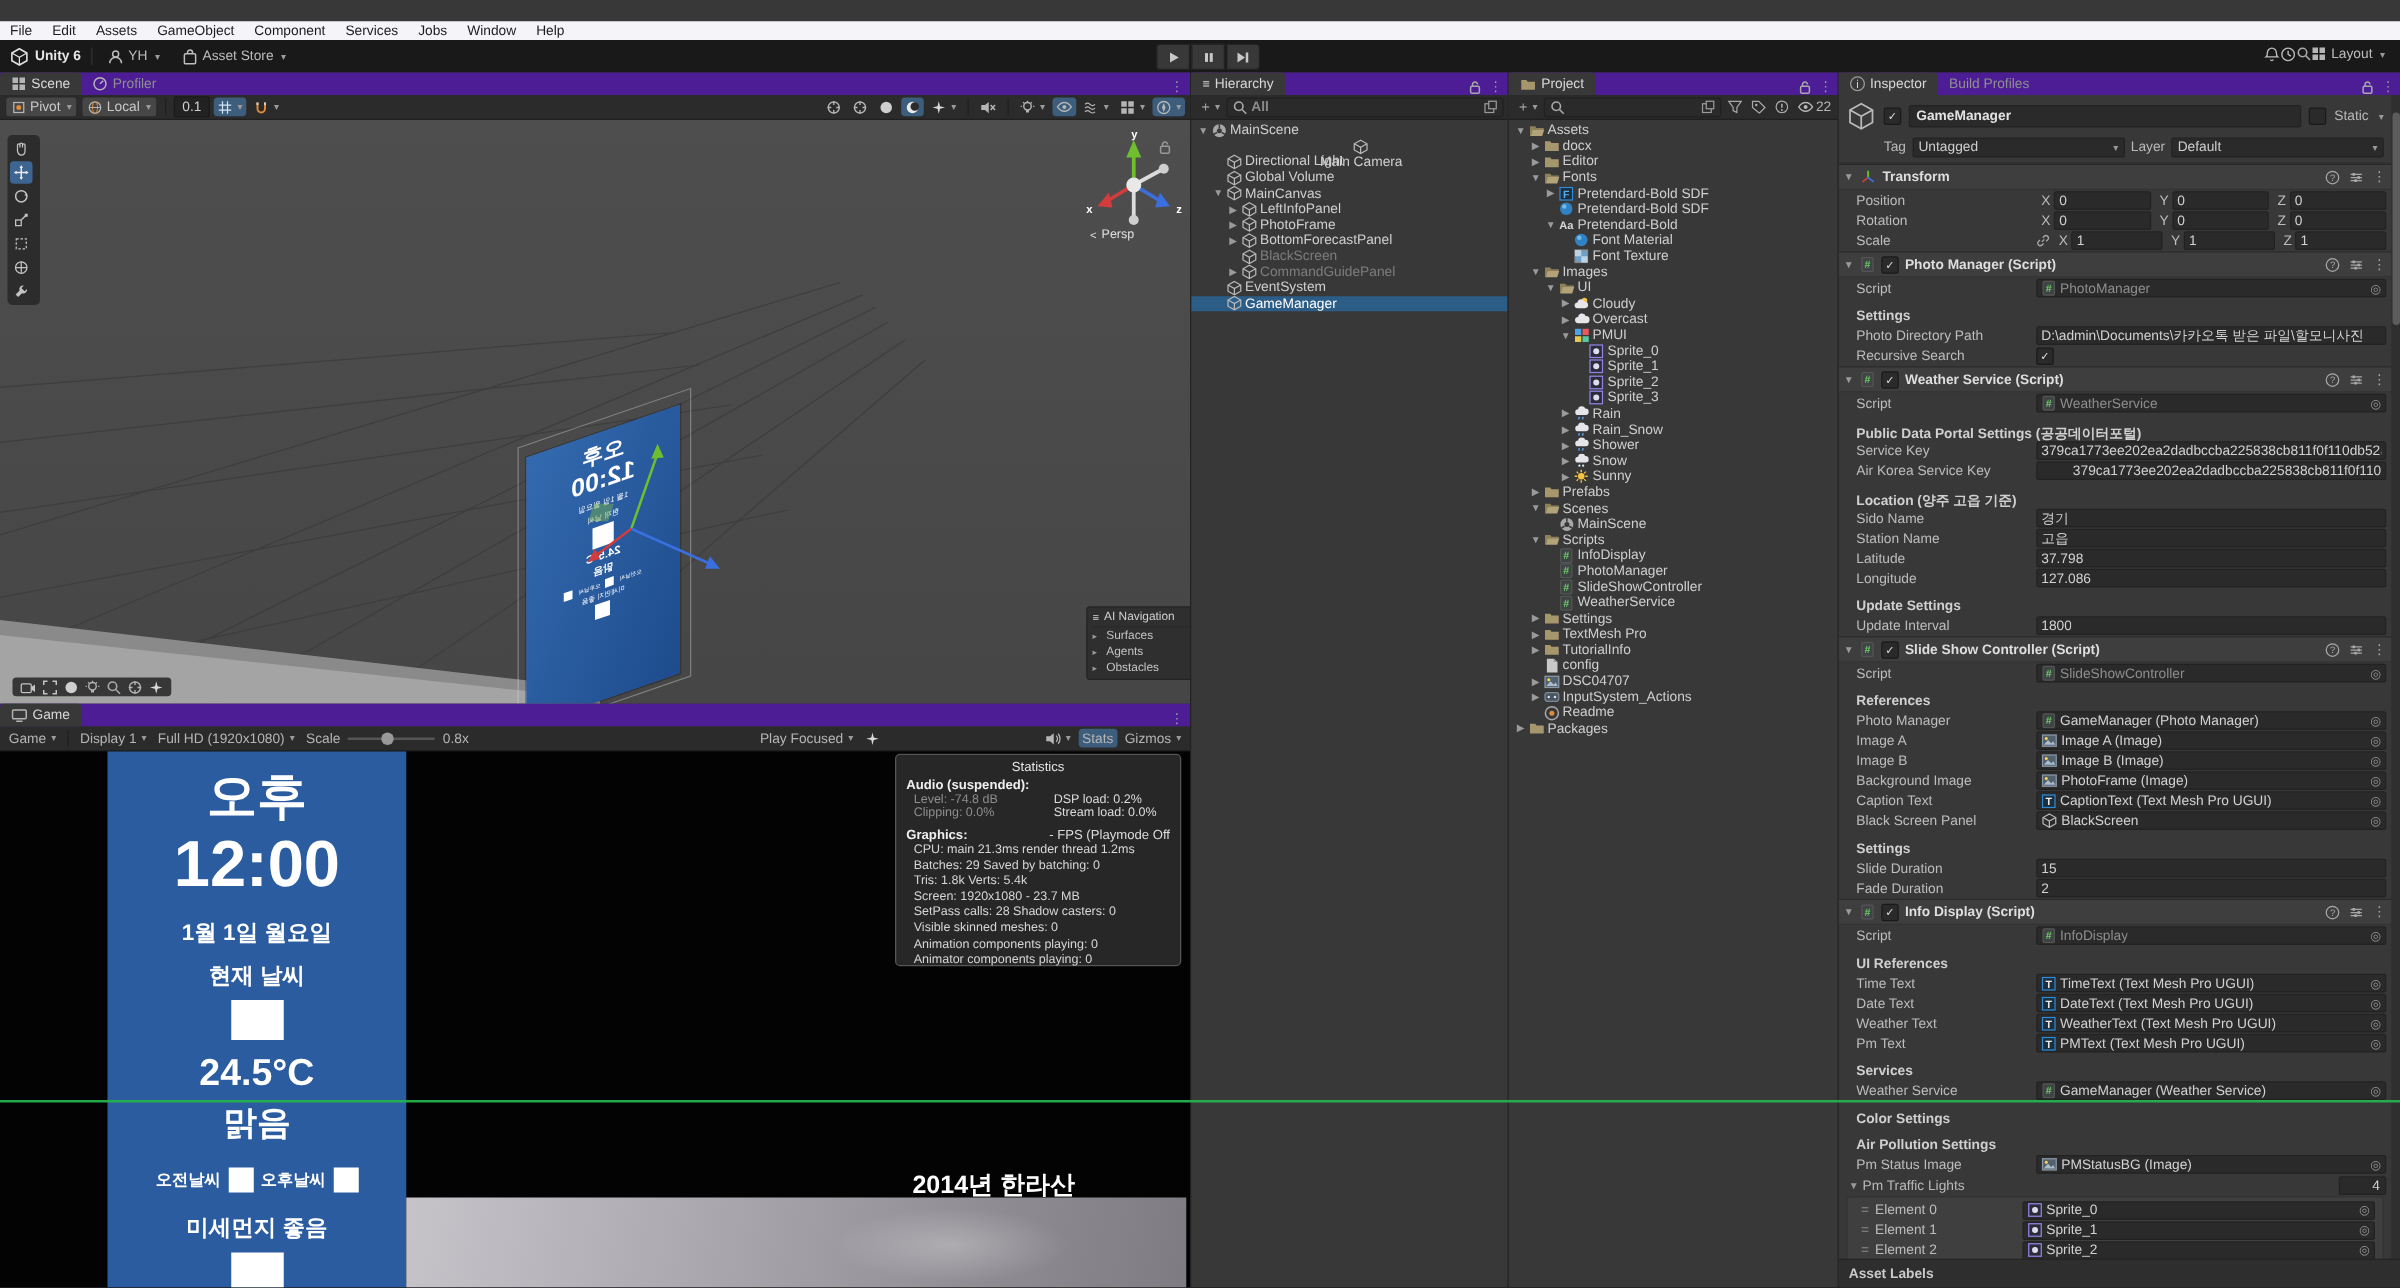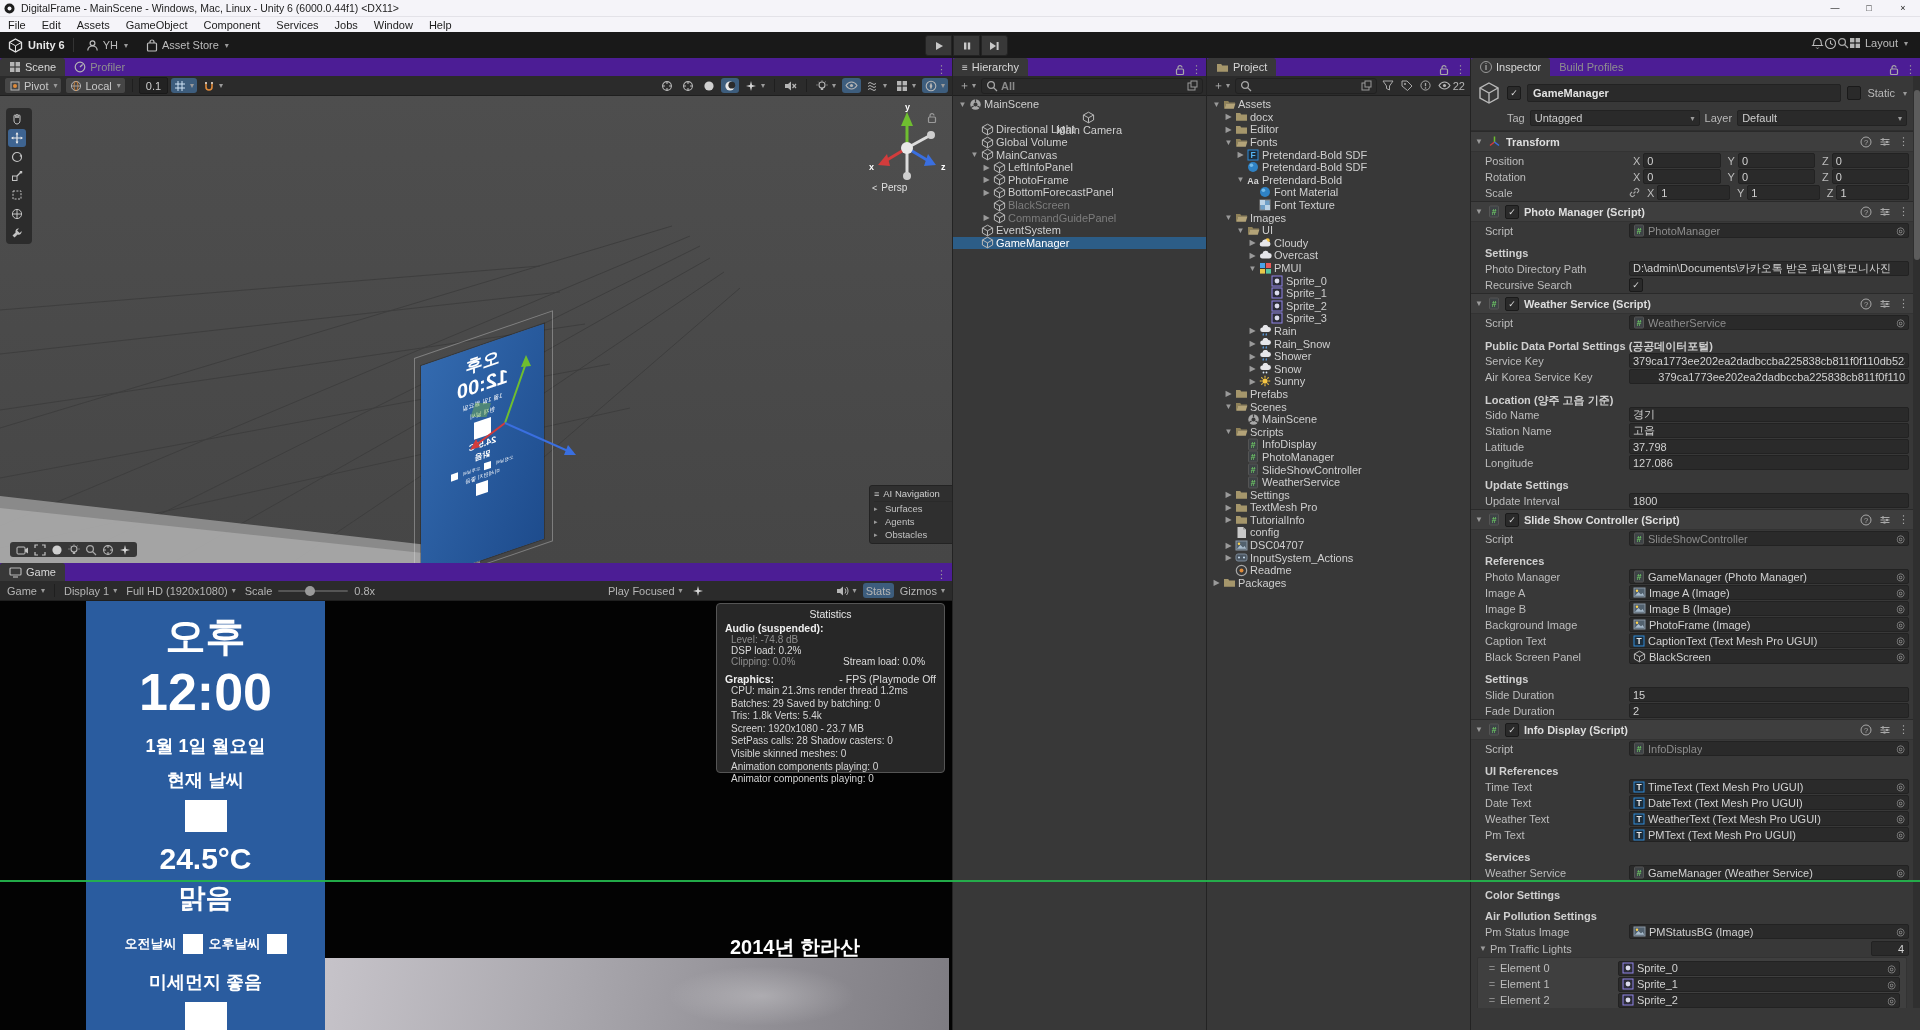--- a/index.html
+++ b/index.html
@@ -138,34 +138,20 @@
   .insp-footer{position:absolute;left:0;right:0;bottom:0;height:22px;background:#2e2e2e;border-top:1px solid #242424;display:flex;align-items:center;padding:0 8px;font-weight:bold;color:#cacaca;}
   .vscroll{position:absolute;right:0;top:18px;bottom:22px;width:8px;background:#2f2f2f;}
   .vthumb{position:absolute;left:1px;right:1px;top:14px;height:170px;background:#5c5c5c;border-radius:3px;}
   .greenline{left:0;top:880px;width:1920px;height:2px;background:#24b24c;opacity:.95;z-index:60;}
 </style>
 </head>
 <body>
 
 <div id="app">
 
-  <div class="abs titlebar">
-    <span class="icn" style="margin-left:4px">
-        <svg width="11" height="11" viewBox="0 0 11 11">
-          <circle cx="5.5" cy="5.5" r="5" fill="#1c1c1c"></circle>
-          <circle cx="5.5" cy="5.5" r="2" fill="#f5f4f9"></circle>
-        </svg>
-      </span>
-    <span class="t-title">DigitalFrame - MainScene - Windows, Mac, Linux - Unity 6 (6000.0.44f1) &lt;DX11&gt;</span>
-    <div class="winbtns">
-      <div class="winbtn">—</div>
-      <div class="winbtn">□</div>
-      <div class="winbtn">×</div>
-    </div>
-  </div>
 
   <div class="abs menubar" id="menubar">
       <div class="menuitem">File</div>
       <div class="menuitem">Edit</div>
       <div class="menuitem">Assets</div>
       <div class="menuitem">GameObject</div>
       <div class="menuitem">Component</div>
       <div class="menuitem">Services</div>
       <div class="menuitem">Jobs</div>
       <div class="menuitem">Window</div>
@@ -711,21 +697,21 @@
         </div>
         <div class="g7">미세먼지 좋음</div>
         <div class="gsq3"></div>
       </div>
       <div class="gcaption">2014년 한라산</div>
       <div class="photo"></div>
       <div class="statsbox">
         <div class="st-title">Statistics</div>
         <div class="sec">Audio (suspended):</div>
         <div id="stats-audio">
-            <div class="srow" style="margin-left: 6px; flex-direction: column;">
+            <div class="srow" style="margin-left: 6px;">
               <span class="sl">Level: -74.8 dB</span>
               <span class="sr">DSP load: 0.2%</span>
             </div>
             <div class="srow" style="margin-left: 6px;">
               <span class="sl">Clipping: 0.0%</span>
               <span class="sr">Stream load: 0.0%</span>
             </div>
           </div>
         <div style="height:6px"></div>
         <div class="sec">
@@ -1942,16 +1928,19 @@
                 <span style="overflow: hidden; text-overflow: clip;">Sprite_2</span>
                 <span class="tgt">◎</span>
               </div>
             </div>
           </div>
         </div>
     </div>
     <div class="vscroll">
         <div class="vthumb"></div>
       </div>
+    <div class="insp-footer">
+        <span>Asset Labels</span>
+      </div>
   </div>
 
   <div class="abs greenline"></div>
 </div>
 
 </body></html>

